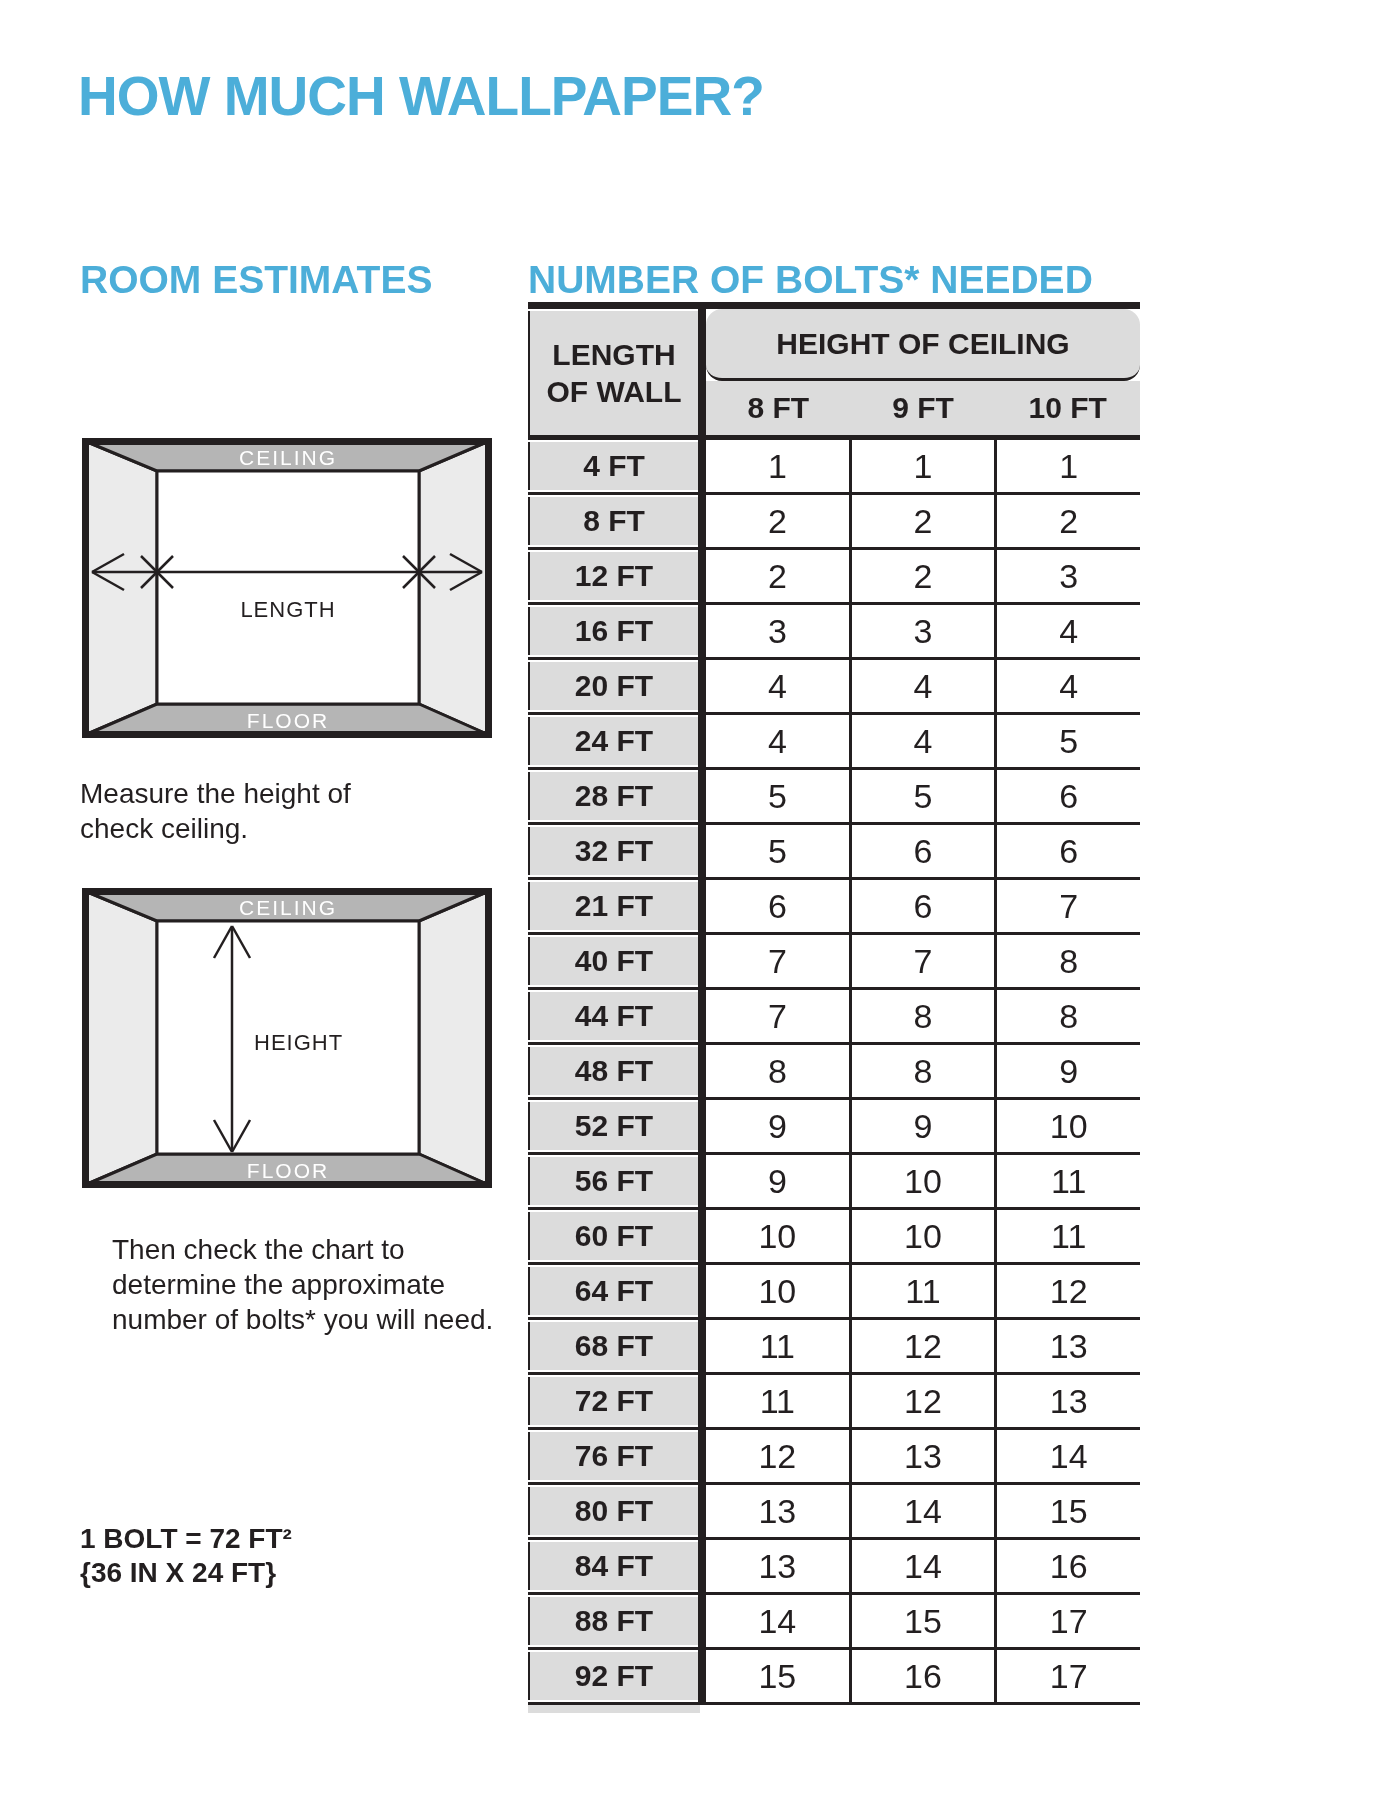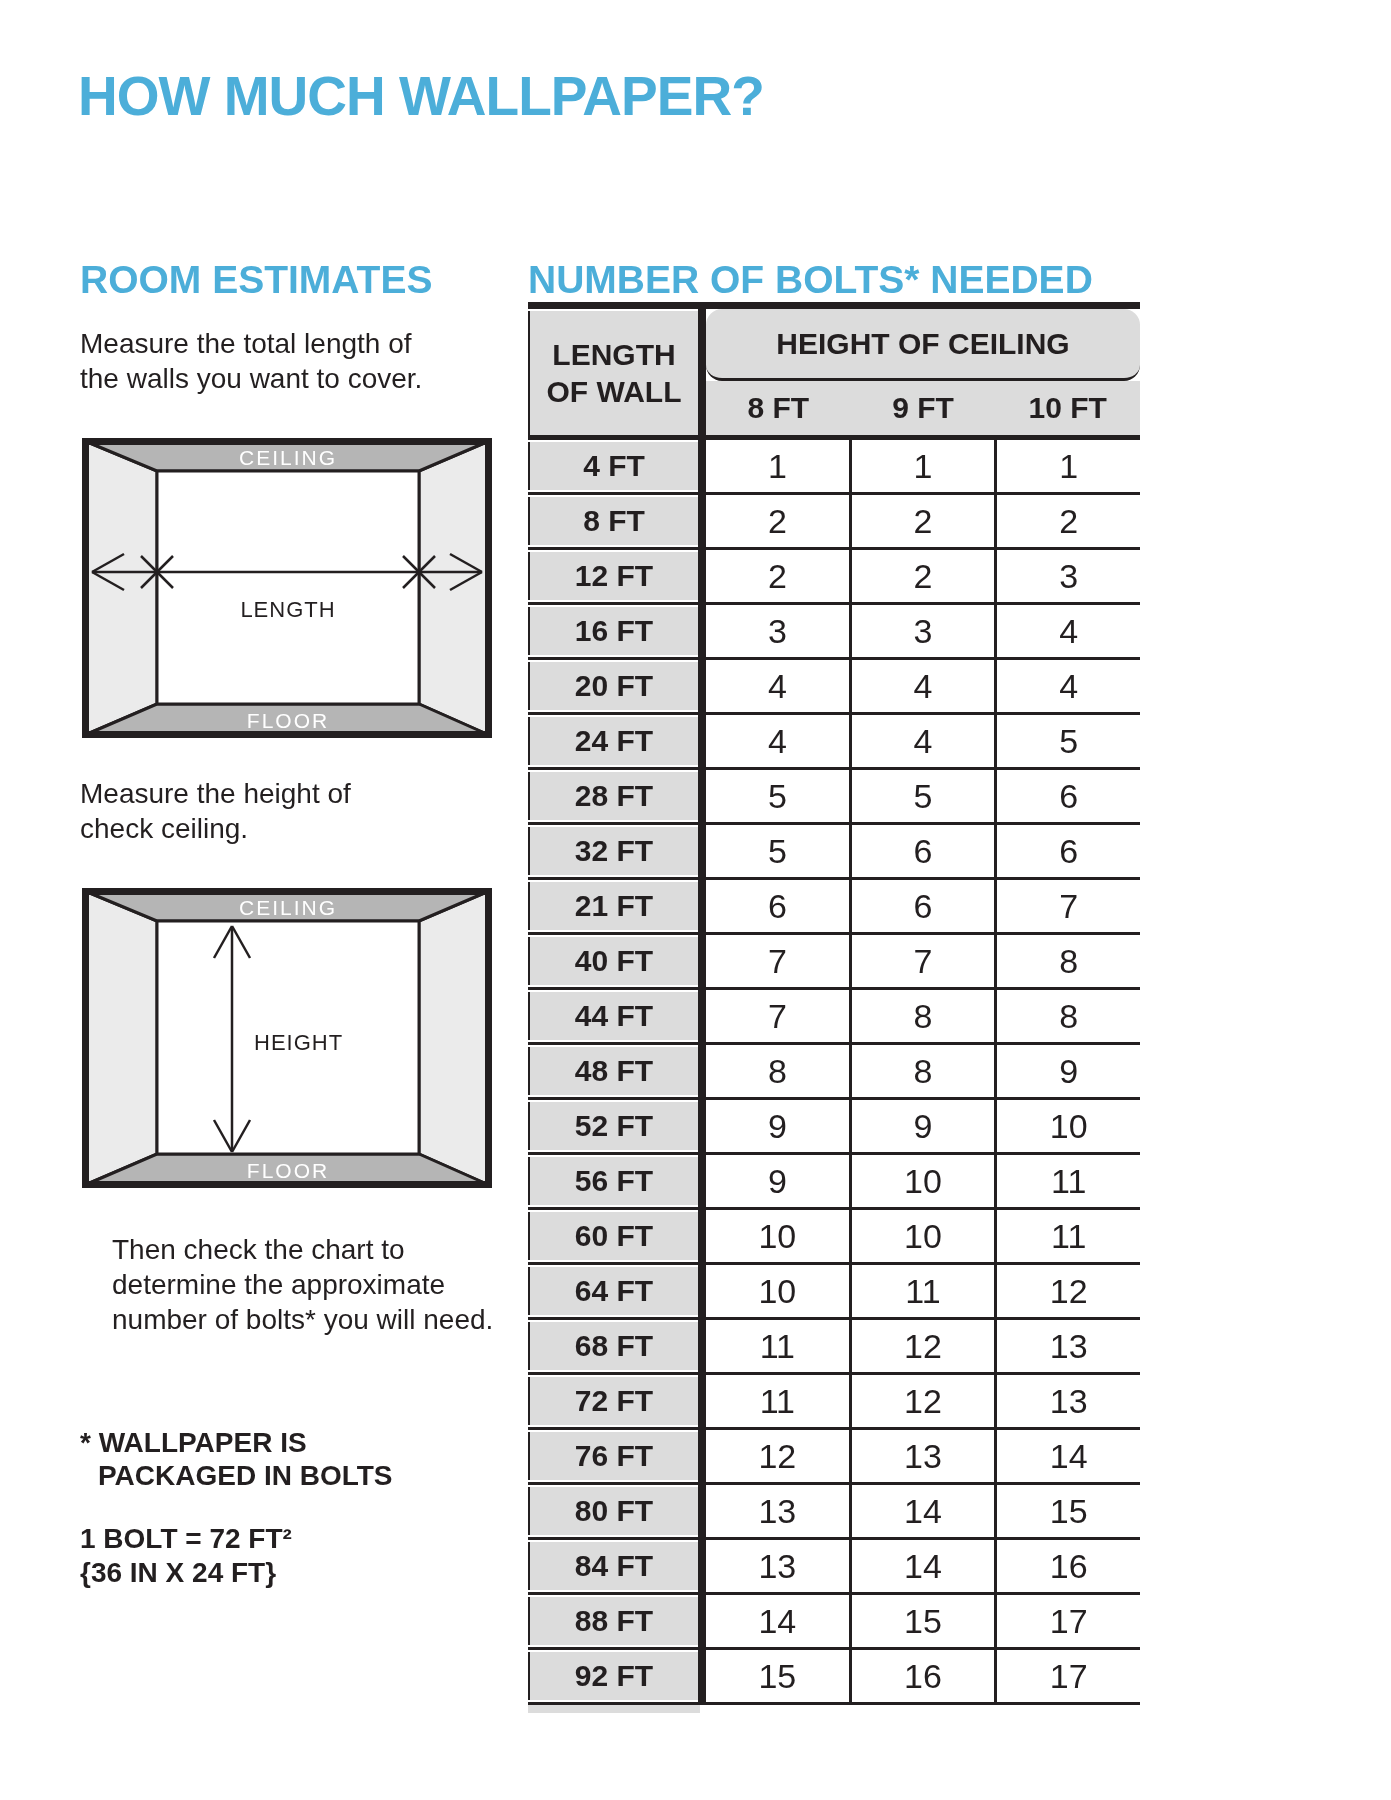--- a/index.html
+++ b/index.html
@@ -69,22 +69,20 @@
 </head>
 <body>
 
 <div class="page">
 
   <div class="page-title">HOW MUCH WALLPAPER?</div>
 
   <div class="section-heading heading-left">ROOM ESTIMATES</div>
   <div class="section-heading heading-table">NUMBER OF BOLTS* NEEDED</div>
 
-  <div class="body-para para1">Measure the total length of
-the walls you want to cover.</div>
 
   <svg class="diagram diagram1" viewBox="0 0 410 300" width="410" height="300">
     <polygon points="3,3 75,33 75,266 3,297" fill="#EBEBEB" stroke="#231F20" stroke-width="3"></polygon>
     <polygon points="407,3 337,33 337,266 407,297" fill="#EBEBEB" stroke="#231F20" stroke-width="3"></polygon>
     <polygon points="3,3 407,3 337,33 75,33" fill="#B5B5B5" stroke="#231F20" stroke-width="3"></polygon>
     <polygon points="75,266 337,266 407,297 3,297" fill="#B5B5B5" stroke="#231F20" stroke-width="3"></polygon>
     <rect x="75" y="33" width="262" height="233" fill="#FFFFFF" stroke="#231F20" stroke-width="3"></rect>
     <g stroke="#231F20" stroke-width="2.5" fill="none">
       <line x1="10" y1="134" x2="400" y2="134"></line>
       <line x1="10" y1="134" x2="42" y2="116"></line>
@@ -121,24 +119,20 @@
     <text x="206" y="27" text-anchor="middle" font-size="21" letter-spacing="2" fill="#FFFFFF">CEILING</text>
     <text x="206" y="290" text-anchor="middle" font-size="21" letter-spacing="2" fill="#FFFFFF">FLOOR</text>
     <text x="172" y="162" text-anchor="start" font-size="22" letter-spacing="1" fill="#231F20">HEIGHT</text>
     <rect x="3.5" y="3.5" width="403" height="293" fill="none" stroke="#231F20" stroke-width="7"></rect>
   </svg>
 
   <div class="body-para para3">Then check the chart to
 determine the approximate
 number of bolts* you will need.</div>
 
-  <div class="footnote">
-    <div>* WALLPAPER IS</div>
-    <div class="indent">PACKAGED IN BOLTS</div>
-  </div>
 
   <div class="bolt-def">1 BOLT = 72 FT²
 {36 IN X 24 FT}</div>
 
   <div class="bolts-table">
     <div class="t-topbar"></div>
     <div class="t-head">
       <div class="t-rowhead">LENGTH
 OF WALL</div>
       <div class="t-sep"></div>

